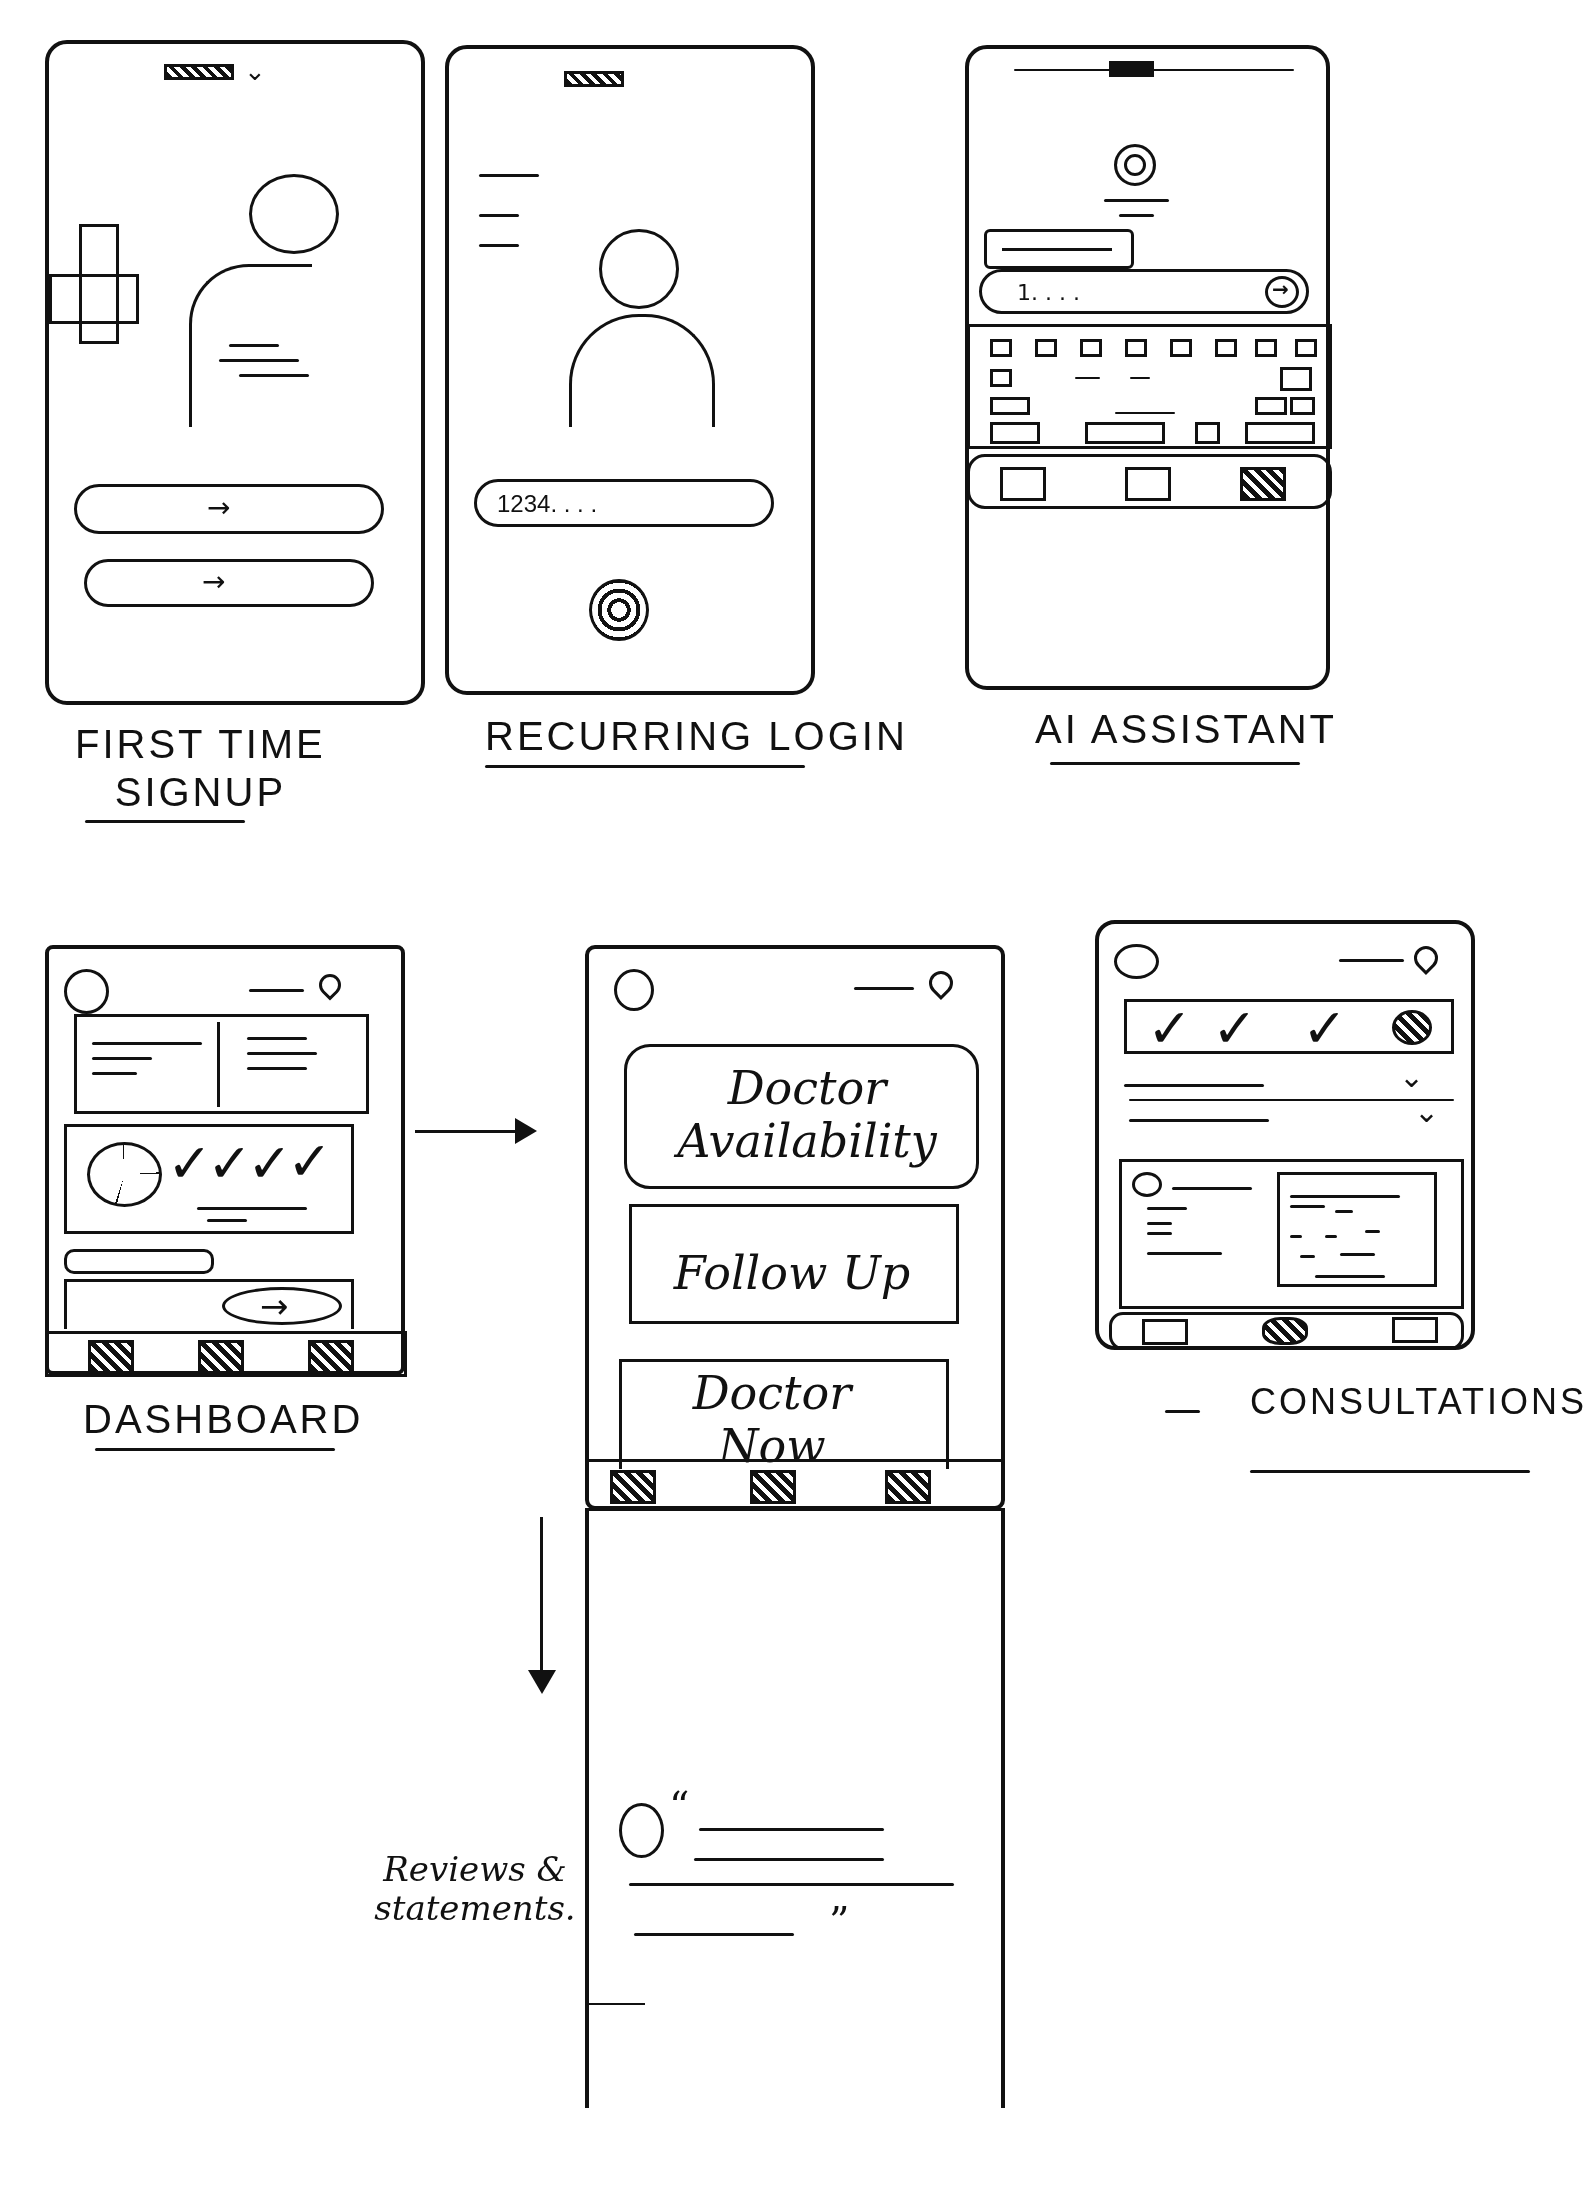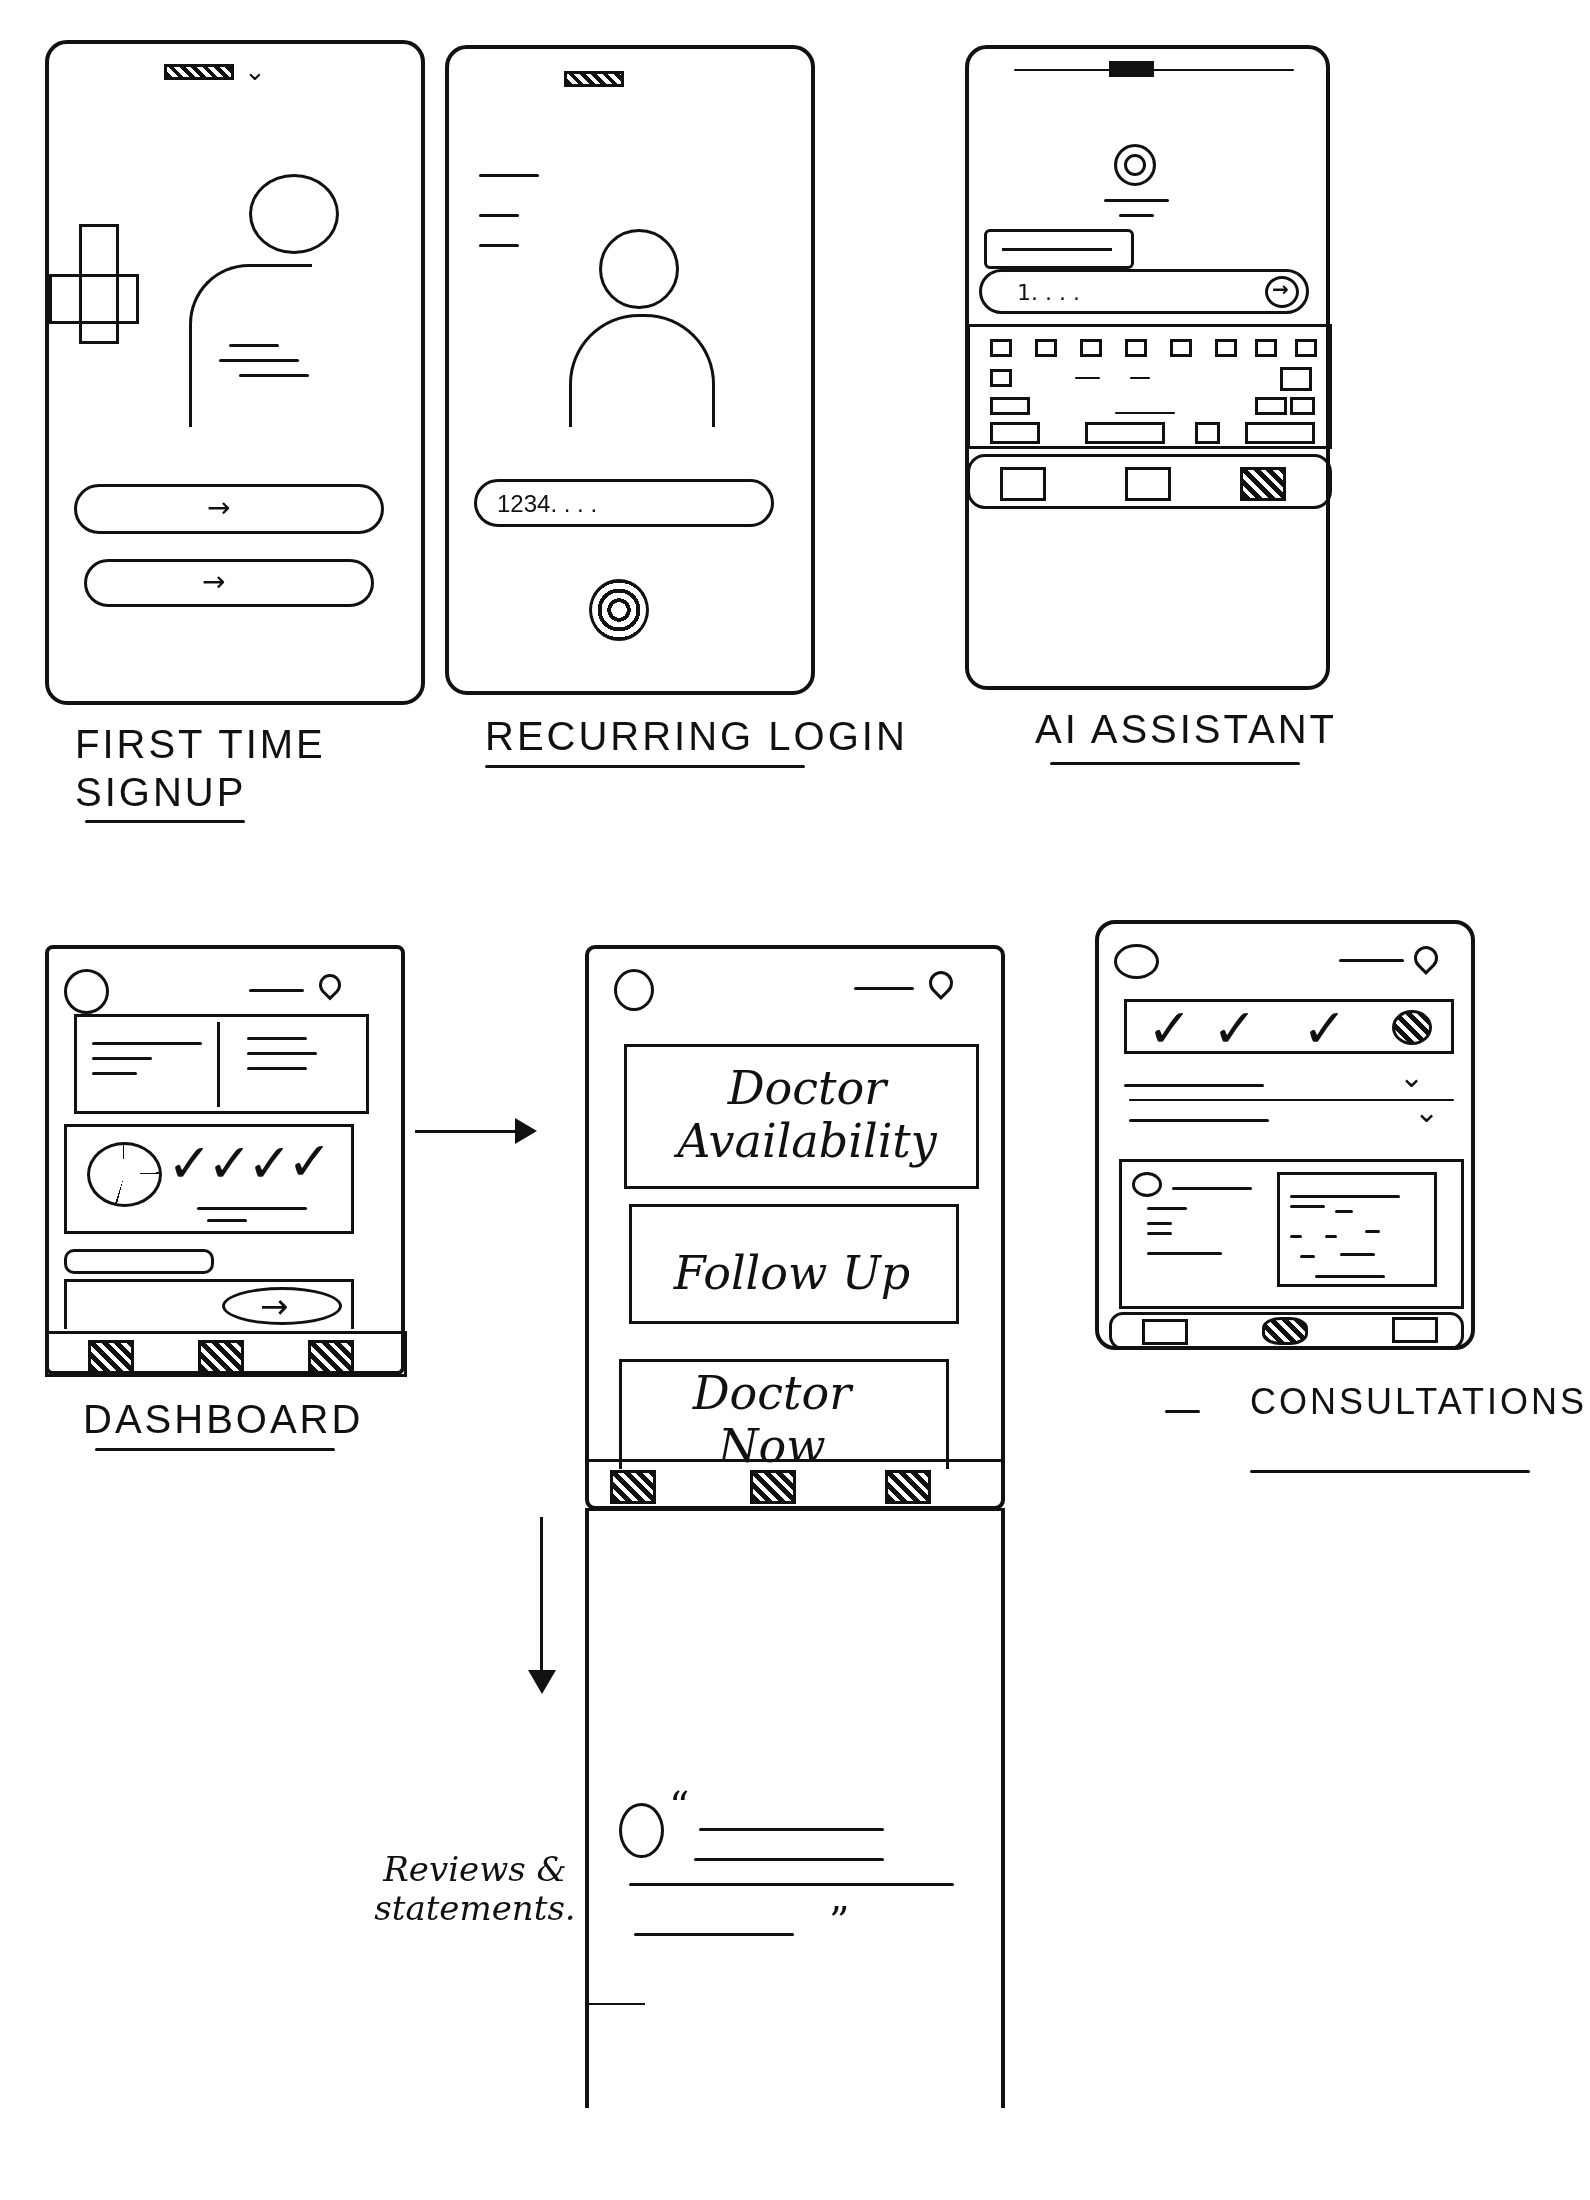--- a/index.html
+++ b/index.html
@@ -1,20 +1,20 @@
 <!DOCTYPE html>
 <html><head>
 <meta charset="utf-8">
 <style>
   html,body{margin:0;padding:0;background:#ffffff;}
   body{width:1590px;height:2200px;position:relative;overflow:hidden;
        font-family:"DejaVu Sans",sans-serif;color:#111;}
   .phone{position:absolute;border:4px solid #111;border-radius:22px;box-sizing:border-box;background:#fff;}
   .label{position:absolute;font-family:"Liberation Sans",sans-serif;font-size:40px;letter-spacing:3px;
-         text-transform:uppercase;color:#111;line-height:1.2;}
+         text-transform:uppercase;color:#111;line-height:1.2;text-align:center;}
   .underline{position:absolute;height:3px;background:#111;border-radius:2px;}
   .notch{position:absolute;height:16px;background:repeating-linear-gradient(45deg,#111 0 4px,#fff 4px 8px);
          border:3px solid #111;box-sizing:border-box;}
   .scribble{position:absolute;height:3px;background:#111;border-radius:3px;}
   .pill{position:absolute;border:3px solid #111;border-radius:30px;box-sizing:border-box;}
   .box{position:absolute;border:3px solid #111;box-sizing:border-box;}
   .hatch{background:repeating-linear-gradient(45deg,#111 0 5px,#fff 5px 9px);}
   .tab{position:absolute;width:46px;height:34px;border:3px solid #111;box-sizing:border-box;}
   .hand{position:absolute;font-family:"DejaVu Serif",serif;font-style:italic;font-size:46px;
         text-align:center;color:#111;line-height:1.15;}
@@ -153,21 +153,21 @@
 <div style="position:absolute;left:415px;top:1130px;width:110px;height:3px;background:#111;"></div>
 <div style="position:absolute;left:515px;top:1118px;width:0;height:0;border-left:22px solid #111;border-top:13px solid transparent;border-bottom:13px solid transparent;"></div>
 
 <div style="position:absolute;left:540px;top:1517px;width:3px;height:160px;background:#111;"></div>
 <div style="position:absolute;left:528px;top:1670px;width:0;height:0;border-top:24px solid #111;border-left:14px solid transparent;border-right:14px solid transparent;"></div>
 
 <div class="phone" style="left:585px;top:945px;width:420px;height:565px;border-radius:10px;">
   <div class="circle" style="left:25px;top:20px;width:40px;height:42px;"></div>
   <div class="scribble" style="left:265px;top:38px;width:60px;"></div>
   <div class="circle" style="left:340px;top:22px;width:24px;height:24px;border-radius:50% 50% 50% 0;transform:rotate(-45deg);"></div>
-  <div class="box" style="left:35px;top:95px;width:355px;height:145px;">
+  <div class="box" style="left:35px;top:95px;width:355px;height:145px;border-radius:26px;">
     <div class="hand" style="left:40px;top:15px;width:280px;">Doctor Availability</div>
   </div>
   <div class="box" style="left:40px;top:255px;width:330px;height:120px;">
     <div class="hand" style="left:10px;top:40px;width:300px;">Follow Up</div>
   </div>
   <div class="box" style="left:30px;top:410px;width:330px;height:110px;border-bottom:none;">
     <div class="hand" style="left:40px;top:5px;width:220px;">Doctor Now</div>
   </div>
   <div class="box" style="left:-4px;top:510px;width:420px;height:52px;border-left:none;border-right:none;">
     <div class="tab hatch" style="left:25px;top:8px;"></div>

